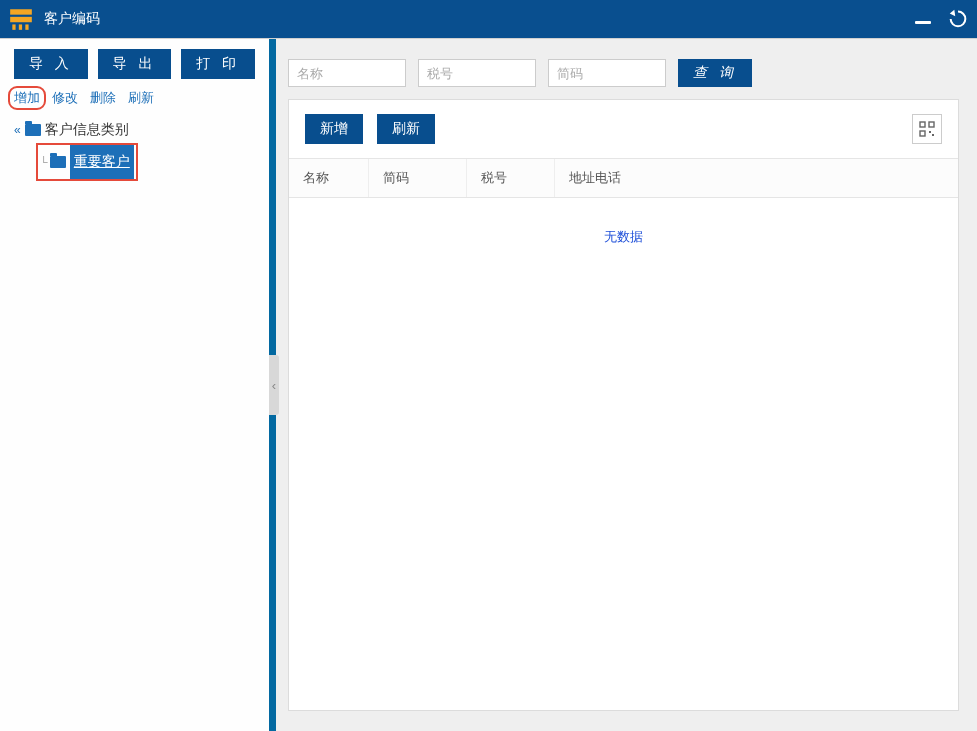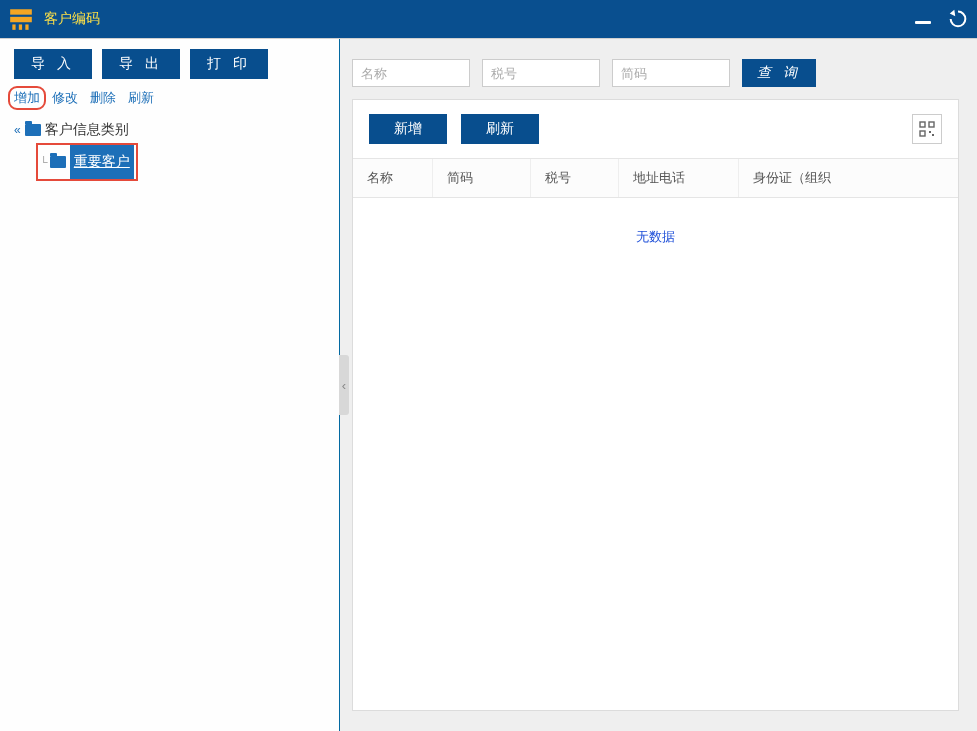--- a/index.html
+++ b/index.html
@@ -1,29 +1,29 @@
 <!DOCTYPE html>
 <html><head>
 <meta charset="utf-8">
 <style>
 * { box-sizing: border-box; margin: 0; padding: 0; }
 body { font-family: "Microsoft YaHei", sans-serif; font-size: 13px; background: #f0f0f0; }
 
 .window { width: 977px; height: 731px; background: #fff; display: flex; flex-direction: column; position: relative; }
 
-.titlebar { height: 38px; background: #094f8f; display: flex; align-items: center; color: #fde047; padding: 0 8px; }
+.titlebar { height: 38px; background: #094f8f; display: flex; align-items: center; color: #ffffff; padding: 0 8px; }
 .logo { width: 26px; height: 24px; margin-right: 10px; display:flex; align-items:center; justify-content:center; }
 .title-text { font-size: 14px; flex: 1; }
 .title-actions { display: flex; gap: 16px; align-items: center; }
 .title-actions .min-icon { width:16px; height:3px; background:#fff; border-radius:1px; margin-top:6px; }
 .title-actions .back-icon svg { width:22px; height:22px; }
 
 .body { flex:1; display:flex; border-top:1px solid #d0d0d0; }
 
-.sidebar { width: 340px; background:#fefefe; border-right:1px solid #0369a1; padding: 10px 14px; position:relative; }
+.sidebar { width: 276px; background:#fefefe; border-right:7px solid #0369a1; padding: 10px 14px; position:relative; }
 .side-buttons { display:flex; gap:10px; margin-bottom:10px; }
 .btn-primary { background:#084e8e; color:#fff; border:none; height:30px; width:78px; font-size:14px; letter-spacing: 4px; cursor:pointer; }
 
 .side-links { display:flex; gap:12px; margin-bottom:12px; }
 .link { color:#1d6fb8; cursor:pointer; font-size:13px;border-radius:9px; }
 .link.highlight { border:2px solid #e54a3a; padding:1px 4px; margin:-3px -6px -3px -6px; }
 
 .tree { font-size:14px; color:#333; }
 .tree-row { display:flex; align-items:center; height:22px; cursor:pointer; }
 .tree-toggle { color:#1d6fb8; margin-right:4px; font-size:12px; }
@@ -38,21 +38,21 @@
 
 .main { flex:1; background:#efefef; padding:8px; display:flex; flex-direction:column; }
 
 .search-row { display:flex; gap:12px; padding:12px 12px 12px 4px; align-items:center; }
 .input { height:28px; border:1px solid #ccc; padding:0 8px; font-size:13px; width:118px; background:#fff; }
 .input::placeholder { color:#aaa; }
 .btn-search { background:#084e8e; color:#fff; border:none; height:28px; width:74px; font-size:14px; letter-spacing:4px; cursor:pointer;font-style:italic; }
 
 .content-box { margin:0 10px 12px 4px; background:#fff; border:1px solid #dcdcdc; flex:1; display:flex; flex-direction:column; }
 .content-toolbar { display:flex; align-items:center; padding:14px 16px; gap:14px; }
-.btn-action { background:#084e8e; color:#fff; border:none; height:30px; width:78px; font-size:14px; cursor:pointer; }
+.btn-action { background:#084e8e; color:#fff; border:none; height:30px; width:58px; font-size:14px; cursor:pointer; }
 .toolbar-spacer { flex:1; }
 .qr-btn { width:30px; height:30px; border:1px solid #ccc; background:#fff; display:flex; align-items:center; justify-content:center; cursor:pointer; }
 
 .table-head { display:flex; background:#fcfcfc; border-top:1px solid #e5e5e5; border-bottom:1px solid #e5e5e5; }
 .th { padding:10px 14px; font-size:13px; color:#555; border-right:1px solid #eee; }
 .th:last-child { border-right:none; }
 .th.c1{width:80px;} .th.c2{width:98px;} .th.c3{width:88px;} .th.c4{width:120px;} .th.c5{width:170px;} .th.c6{flex:1;}
 
 .no-data { text-align:center; color:#1d4ed8; padding:30px 0; font-size:13px; }
 </style>
@@ -137,20 +137,19 @@
               <rect x="10" y="10" width="2" height="2" fill="#666"></rect>
               <rect x="13" y="13" width="2" height="2" fill="#666"></rect>
             </svg>
           </div>
         </div>
         <div class="table-head">
           <div class="th c1">名称</div>
           <div class="th c2">简码</div>
           <div class="th c3">税号</div>
           <div class="th c4">地址电话</div>
-          <div class="th c6">身份证（组织</div>
         </div>
         <div class="no-data">无数据</div>
       </div>
     </div>
 
   </div>
 </div>
 
 </body></html>

